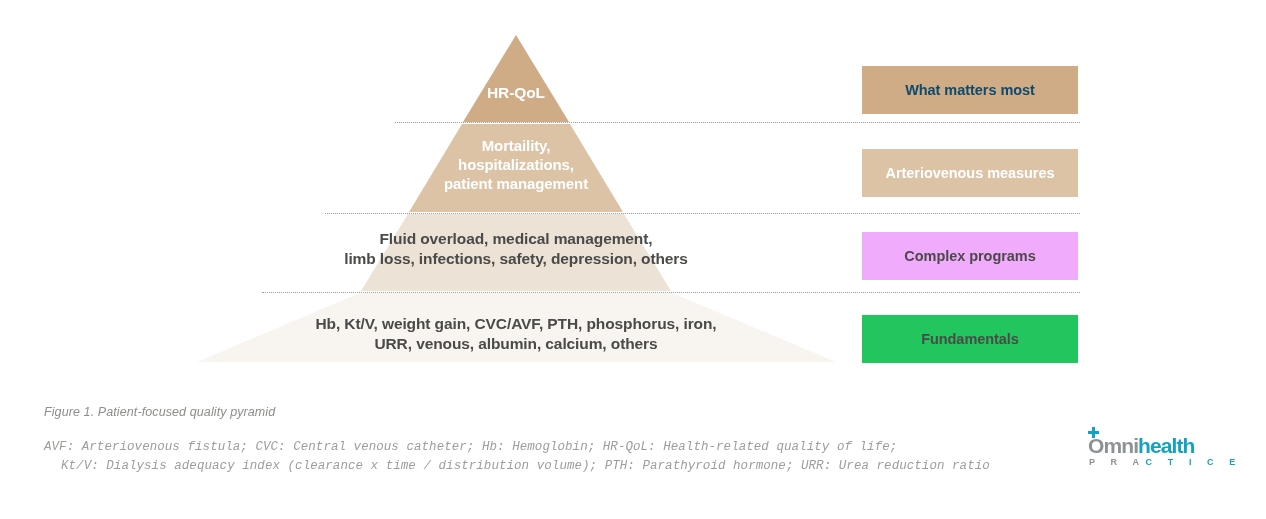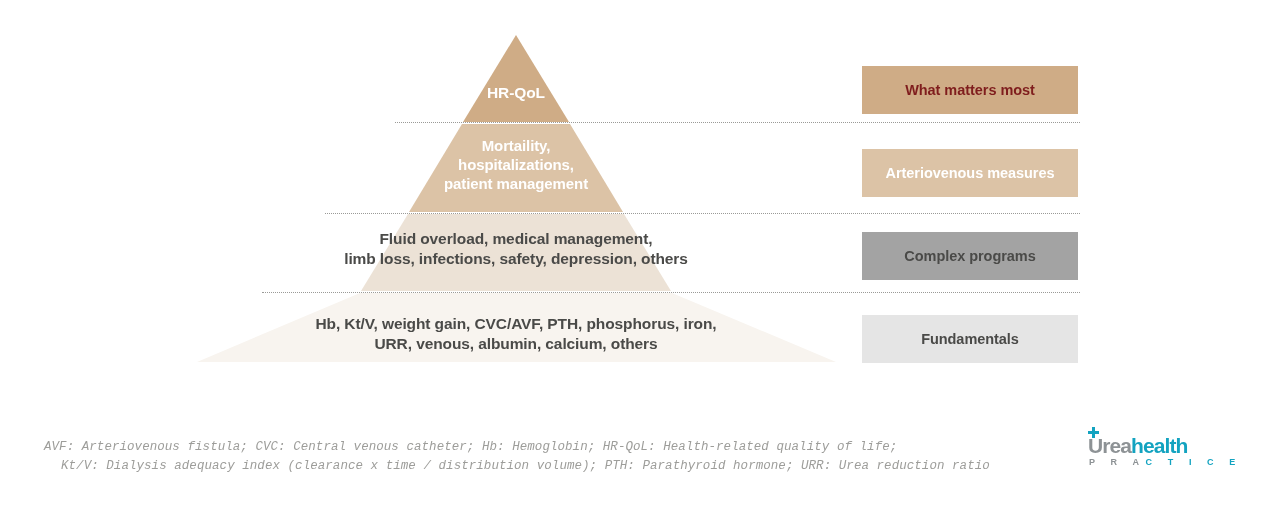--- a/index.html
+++ b/index.html
@@ -84,24 +84,24 @@
     left: 862px;
     width: 216px;
     height: 48px;
     display: flex;
     align-items: center;
     justify-content: center;
     font-size: 14.5px;
     font-weight: bold;
     letter-spacing: -0.05px;
   }
-  #label-box-1 { top: 66px;  background: #cfac86; color: #7f1d1d; }
+  #label-box-1 { top: 66px;  background: #cfac86; color: #0c4a6e; }
   #label-box-2 { top: 149px; background: #dcc3a6; color: #ffffff; }
-  #label-box-3 { top: 232px; background: #a3a3a3; color: #4a4a48; }
-  #label-box-4 { top: 315px; background: #e5e5e5; color: #4a4a48; }
+  #label-box-3 { top: 232px; background: #f0abfc; color: #4a4a48; }
+  #label-box-4 { top: 315px; background: #22c55e; color: #4a4a48; }
 
   
   #caption {
     position: absolute;
     left: 44px;
     top: 405px;
     font-size: 12.5px;
     font-style: italic;
     color: #8d8d8a;
     letter-spacing: 0.1px;
@@ -195,34 +195,35 @@
   </div>
 
   <div class="label-box" id="label-box-1">What matters most</div>
 
   <div class="label-box" id="label-box-2">Arteriovenous measures</div>
 
   <div class="label-box" id="label-box-3">Complex programs</div>
 
   <div class="label-box" id="label-box-4">Fundamentals</div>
 
+  <div id="caption">Figure 1. Patient-focused quality pyramid</div>
 
   <div id="footnotes">
     <span class="fn-line">AVF: Arteriovenous fistula; CVC: Central venous catheter; Hb: Hemoglobin; HR-QoL: Health-related quality of life;</span>
     <span class="fn-line indented">Kt/V: Dialysis adequacy index (clearance x time / distribution volume); PTH: Parathyroid hormone; URR: Urea reduction ratio</span>
   </div>
 
   <div id="logo">
     <svg id="logo-cross" viewBox="0 0 11 11">
       <rect x="4" y="0" width="3" height="11" fill="#13a3c0"></rect>
       <rect x="0" y="4" width="11" height="3" fill="#13a3c0"></rect>
     </svg>
 
     <div id="logo-wordmark">
-      <span class="logo-omni">Urea</span><span class="logo-health">health</span>
+      <span class="logo-omni">Omni</span><span class="logo-health">health</span>
     </div>
 
     <div id="logo-practice">
       <span class="logo-pra">P R A</span><span class="logo-ctice">C T I C E</span>
     </div>
   </div>
 
 </div>
 
 </body></html>

